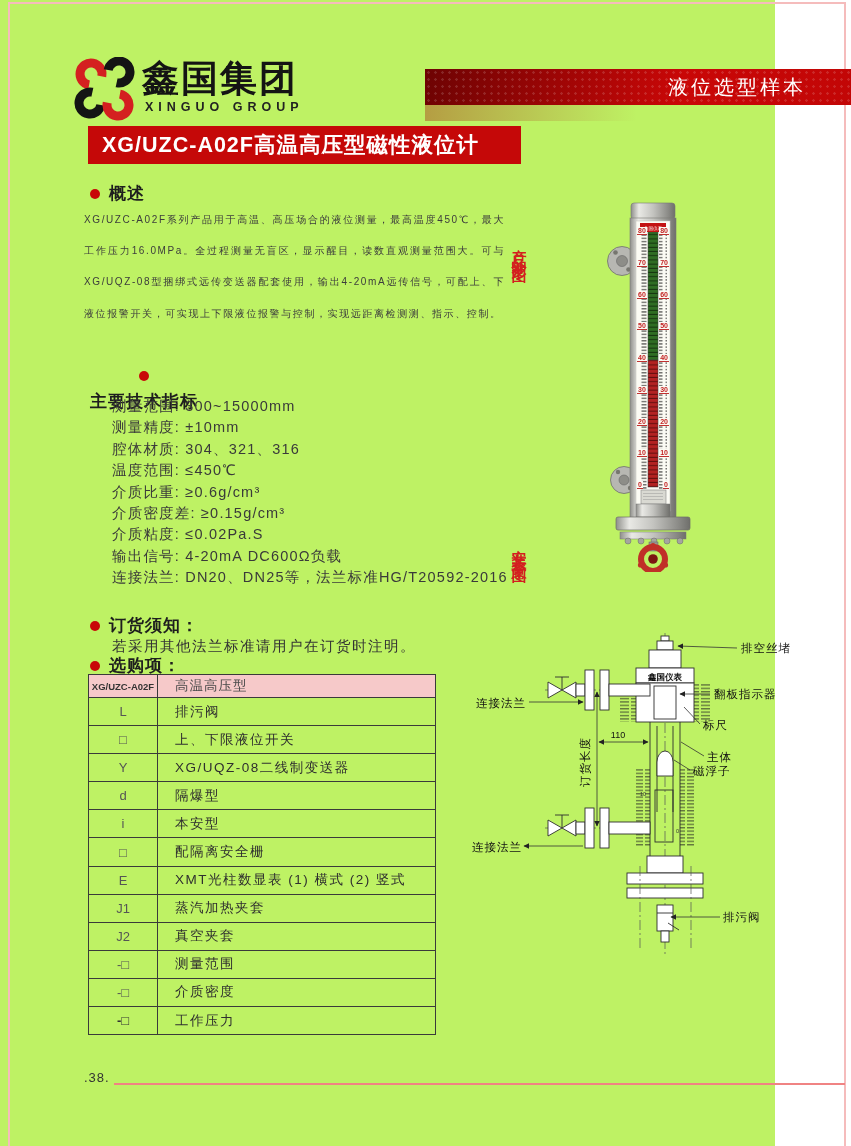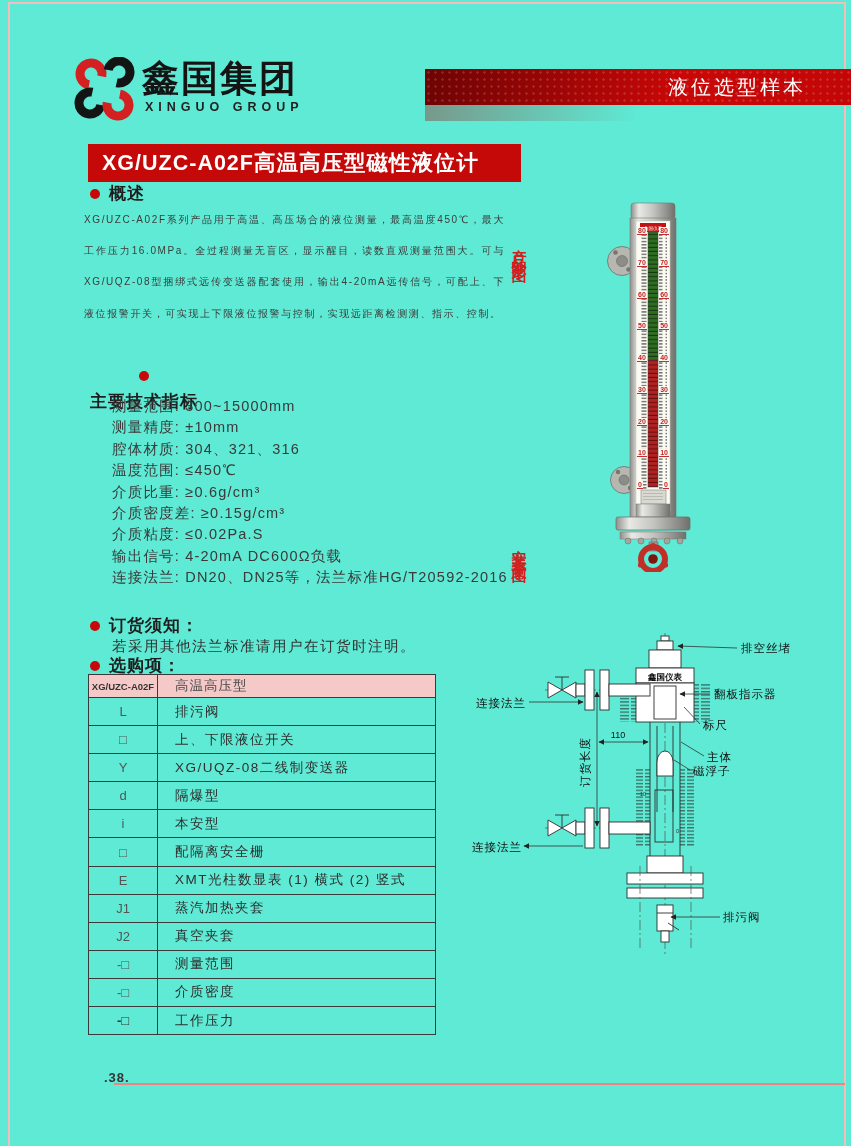--- a/index.html
+++ b/index.html
@@ -1,18 +1,18 @@
 <!DOCTYPE html>
 <html><head>
 <meta charset="utf-8">
 <style>
   * { margin:0; padding:0; box-sizing:border-box; }
   html,body { width:851px; height:1146px; overflow:hidden; background:#fff;
               font-family:"Liberation Sans", sans-serif; }
-  .page { position:relative; width:851px; height:1146px; background:#5eead4; }
+  .page { position:relative; width:775px; height:1146px; background:#bef264; }
 
   
   .frame { position:absolute; left:8px; top:2px; width:838px; height:1144px;
            border-left:2px solid #f5bcbc; border-top:2px solid #f5bcbc; border-right:2px solid #f5bcbc;
            pointer-events:none; }
 
   
   .logo-icon { position:absolute; left:74px; top:57px; }
   .logo-cn { position:absolute; left:142px; top:54px; font-size:37px; font-weight:bold;
              color:#141414; letter-spacing:2px; }
@@ -22,21 +22,21 @@
             background:
               radial-gradient(circle, rgba(255,255,255,.14) 1px, transparent 1.5px) 0 0/7px 7px,
               linear-gradient(100deg, #6d0303, #9c0505 30%, #c90707 60%, #c20606);
   }
   .banner-title { position:absolute; right:45px; top:0; line-height:36px; color:#fff;
                   font-size:20px; font-weight:normal; letter-spacing:3px; }
   .banner-fade { position:absolute; left:425px; top:105px; width:250px; height:16px;
                  background:linear-gradient(90deg, rgba(165,8,8,.45), rgba(165,8,8,0) 85%);
                  opacity:.8; }
 
-  .title-bar { position:absolute; left:88px; top:144px; width:433px; height:38px;
+  .title-bar { position:absolute; left:88px; top:126px; width:433px; height:38px;
                background:#c50808; color:#fff; font-size:21.5px; font-weight:bold;
                line-height:38px; padding-left:14px; letter-spacing:1px; }
 
   
   .sec-head { position:absolute; display:flex; align-items:center; gap:9px;
               font-size:17px; font-weight:bold; color:#1e1e1e; letter-spacing:1px; }
   .dot { width:10px; height:10px; border-radius:50%; background:#c80808; flex:none; }
 
   .overview-body { position:absolute; left:84px; top:204px; width:421px;
                    font-size:10px; line-height:31.2px; letter-spacing:1.6px;
@@ -81,22 +81,22 @@
   .ln { fill:none; stroke:#2e2e2e; stroke-width:.9; }
   .cl { fill:none; stroke:#555; stroke-width:.7; stroke-dasharray:10 3 2 3; }
   .ld { fill:none; stroke:#333; stroke-width:.8; }
   .dim { fill:none; stroke:#333; stroke-width:.8; }
   .lbl { font-family:"Liberation Sans",sans-serif; font-size:11.5px; fill:#111; letter-spacing:1px; }
   .lbl.sm { font-size:8.5px; font-weight:bold; letter-spacing:0; }
   .lbl.sm2 { font-size:9px; letter-spacing:0; }
   .tiny { font-family:"Liberation Sans",sans-serif; font-size:5.5px; fill:#333; }
 
   
-  .page-num { position:absolute; left:84px; top:1070px; font-size:13px; font-weight:bold;
-              color:#333; letter-spacing:1px;margin-left:20px; }
+  .page-num { position:absolute; left:84px; top:1070px; font-size:13px; font-weight:normal;
+              color:#333; letter-spacing:1px; }
   .footer-line { position:absolute; left:114px; top:1083px; width:731px; height:2px;
                  background:#f08383; }
 </style>
 </head>
 <body>
 
 <div class="page">
   <div class="frame"></div>
 
   <svg class="logo-icon" width="62" height="64" viewBox="0 0 62 64">

